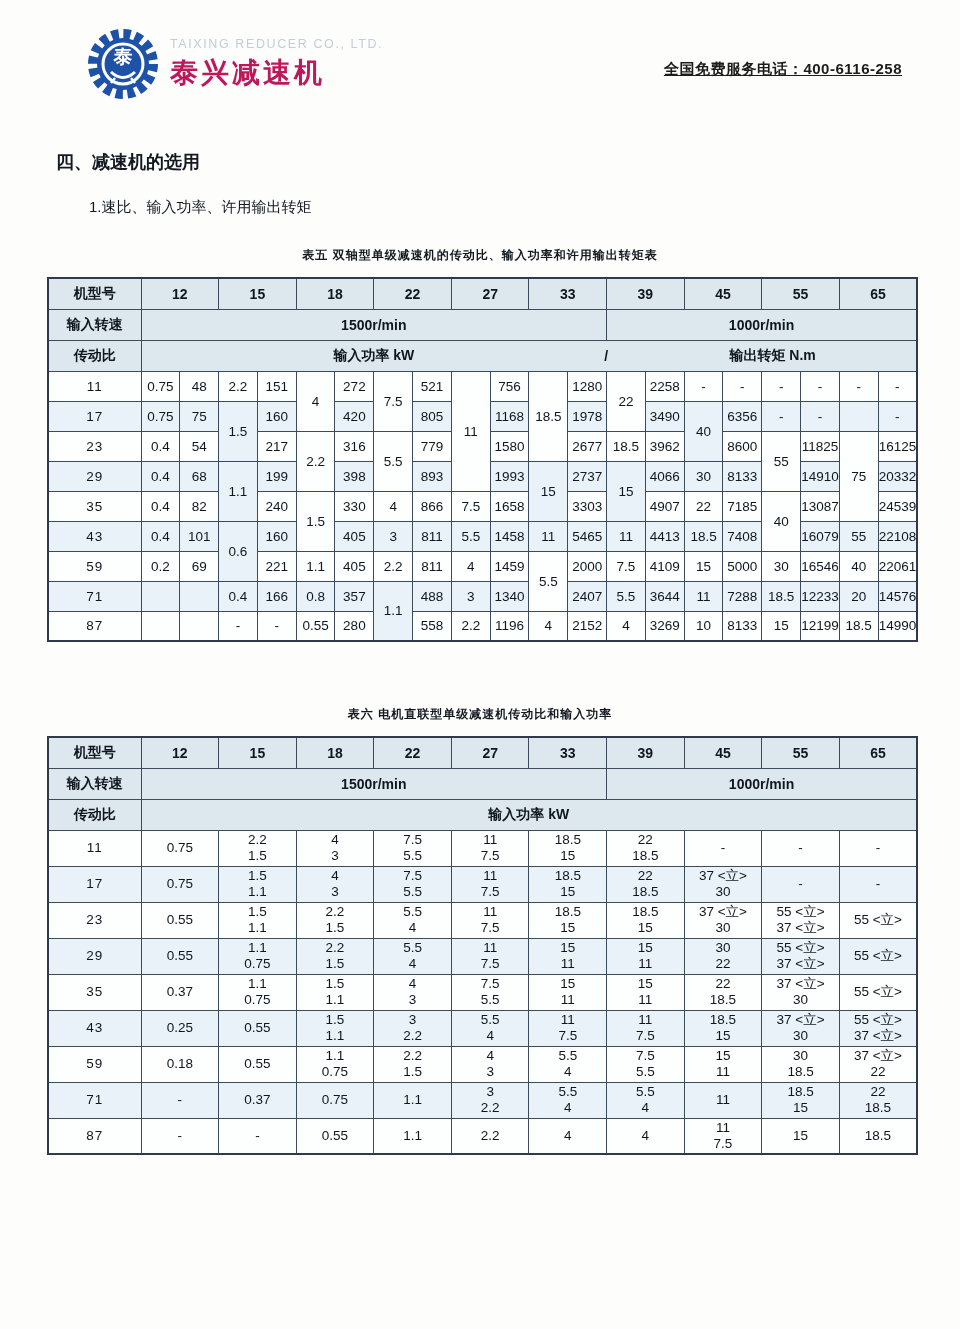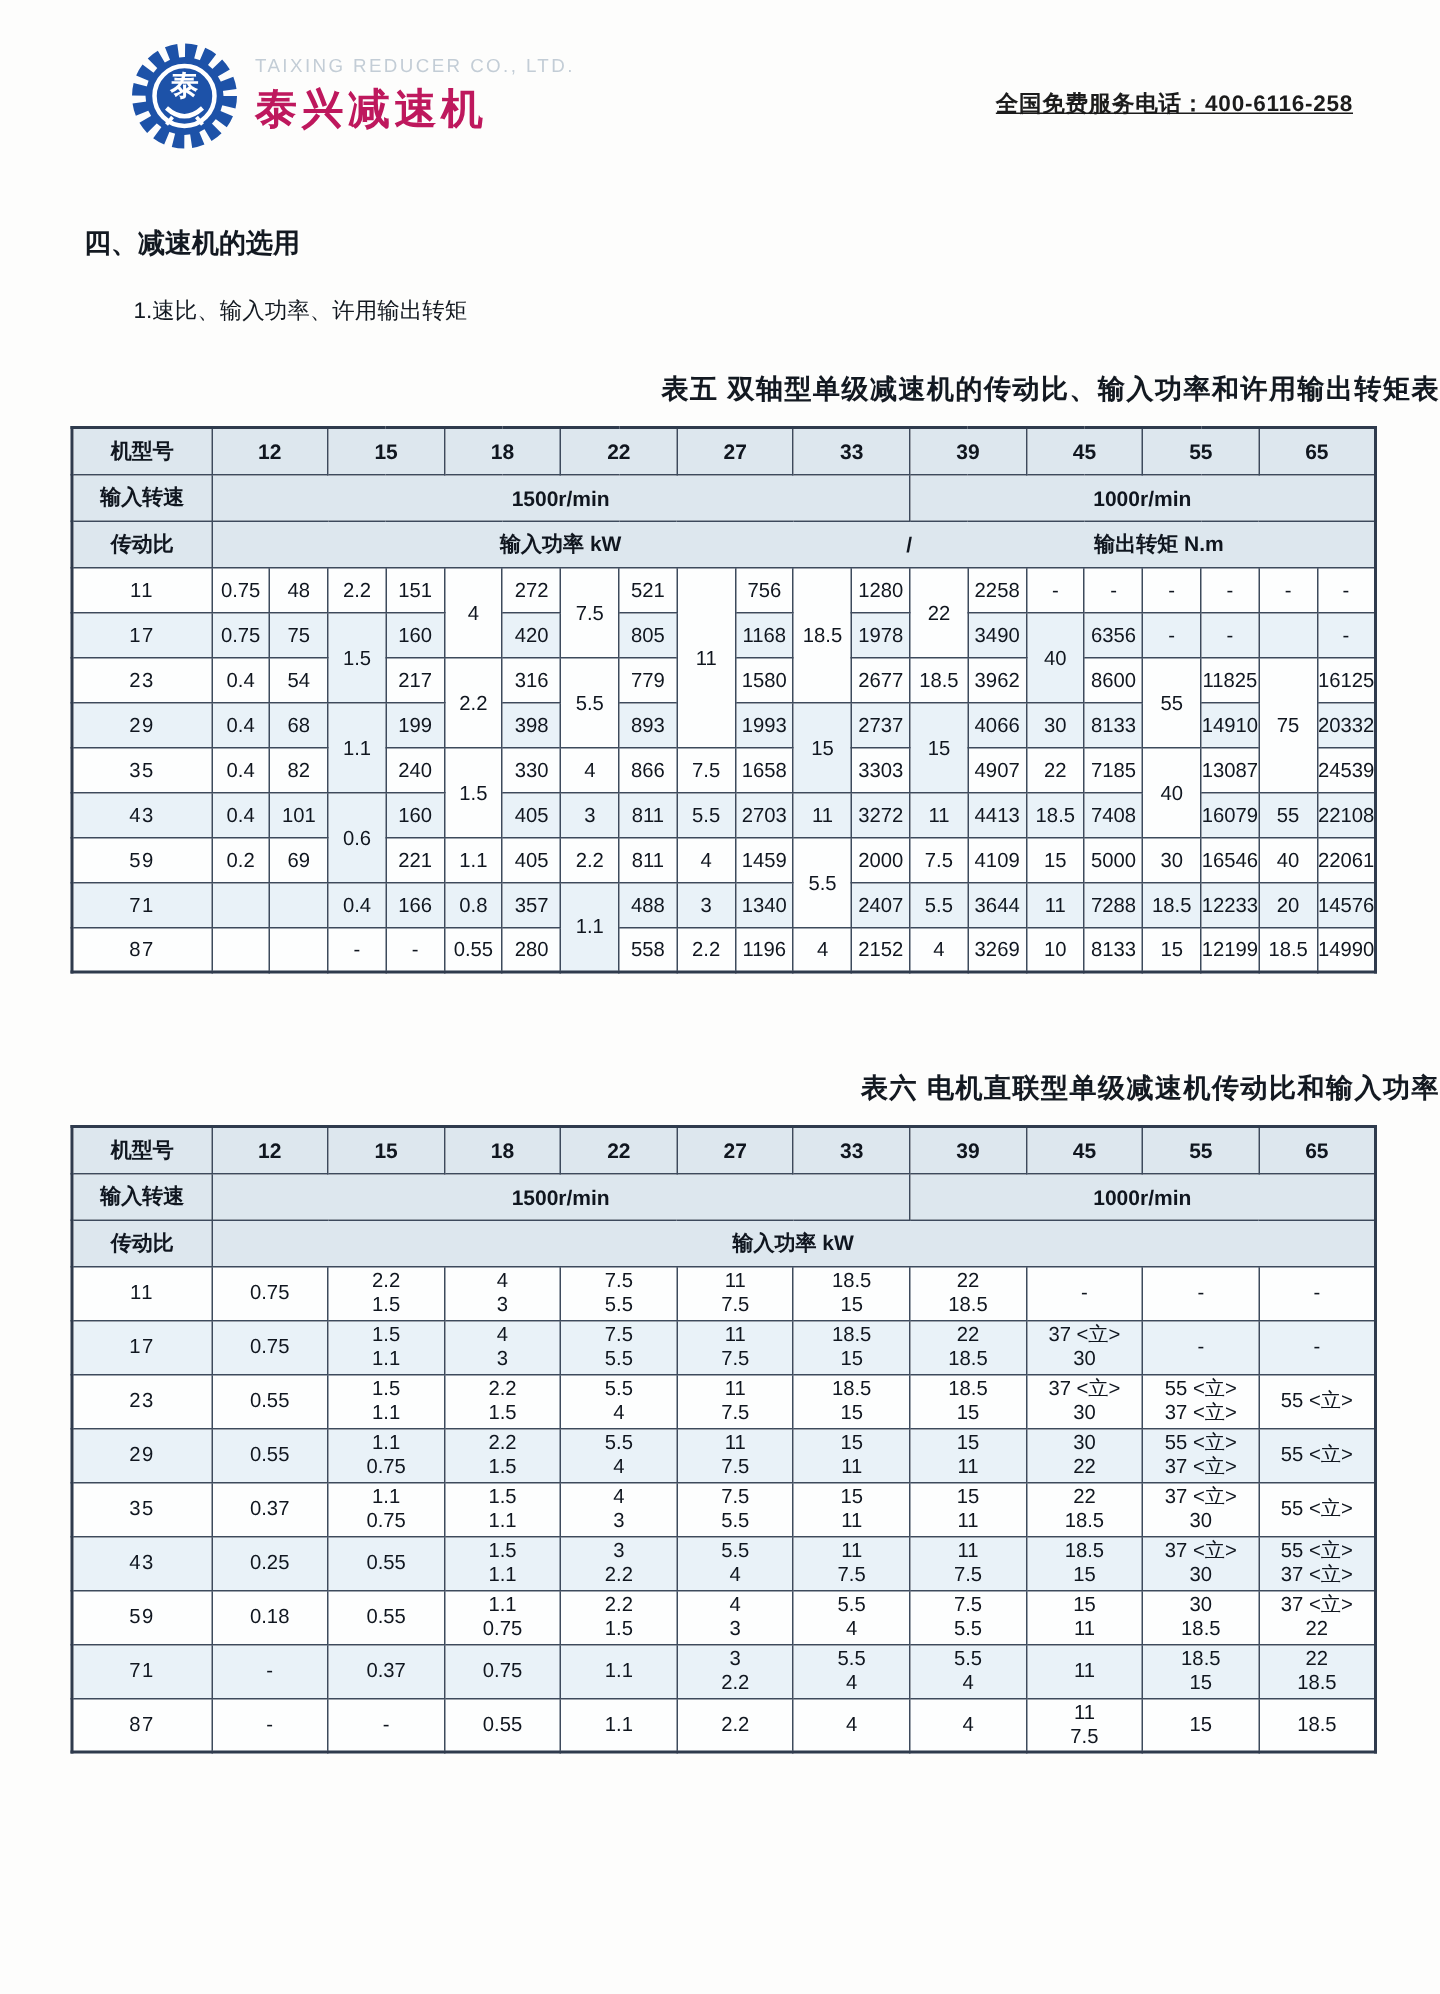--- a/index.html
+++ b/index.html
@@ -14,21 +14,21 @@
               padding:26px 58px 0 86px; }
   .logo-block { display:flex; align-items:center; gap:10px; }
   .logo-text .en { color:#c3cdd6; font-size:12.5px; 
                    letter-spacing:1.6px; margin-bottom:3px; }
   .logo-text .cn { color:#be185d; font-size:28px; font-weight:bold; letter-spacing:3px; }
   .hotline { margin-top:34px; font-size:15px; font-weight:bold; color:#1c1c1c;
              letter-spacing:.5px;text-decoration:underline; }
   
   .sec-title { margin:48px 0 0 56px; font-size:18px; font-weight:bold; }
   .sec-sub   { margin:24px 0 0 89px; font-size:15px; }
-  .tbl-title { margin-top:30px; text-align:right; font-size:18px; font-weight:bold;
+  .tbl-title { margin-top:30px; text-align:center; font-size:12px; font-weight:bold;
                letter-spacing:1px; }
   .tbl-title.second { margin-top:64px; }
   
   .tbl-wrap { margin:13px 0 0 47px; width:913px; }
   table.dtable { width:871px; border-collapse:collapse; table-layout:fixed;
                  border:2px solid #2f3b4d; }
   .dtable td { border:1px solid #3d4a5c; text-align:center; vertical-align:middle;
                font-size:13.5px; color:#10161f; padding:1px 0; overflow:hidden; }
   .dtable .hrow td { background:#dde7ee; font-weight:bold; font-size:14px; height:31px; }
   .dtable .brow td { background:#fdfefe; }
@@ -220,23 +220,23 @@
           <tr class="brow alt">
             <td class="rowhead">43</td>
             <td>0.4</td>
             <td>101</td>
             <td rowspan="2">0.6</td>
             <td>160</td>
             <td>405</td>
             <td>3</td>
             <td>811</td>
             <td>5.5</td>
-            <td>2703</td>
+            <td>1458</td>
             <td>11</td>
-            <td>3272</td>
+            <td>5465</td>
             <td>11</td>
             <td>4413</td>
             <td>18.5</td>
             <td>7408</td>
             <td>16079</td>
             <td>55</td>
             <td>22108</td>
           </tr>
           <tr class="brow">
             <td class="rowhead">59</td>

